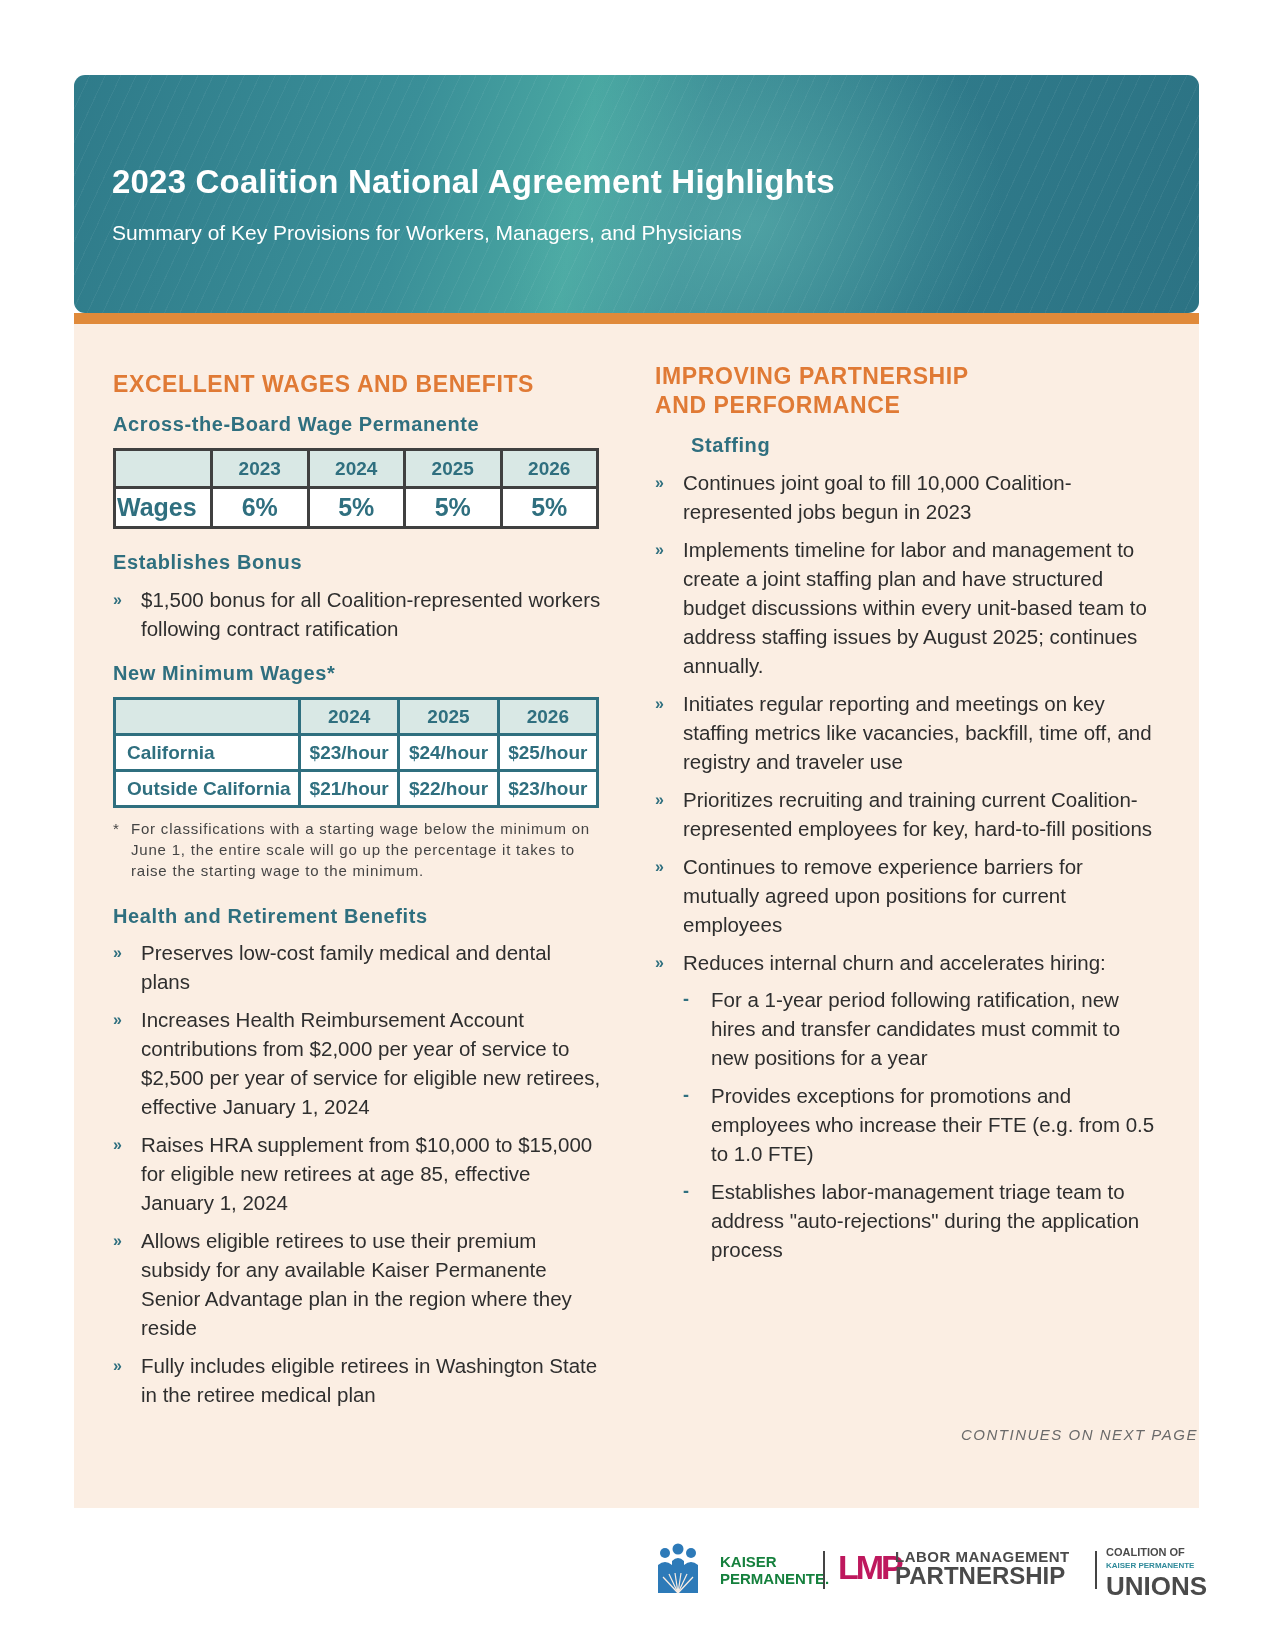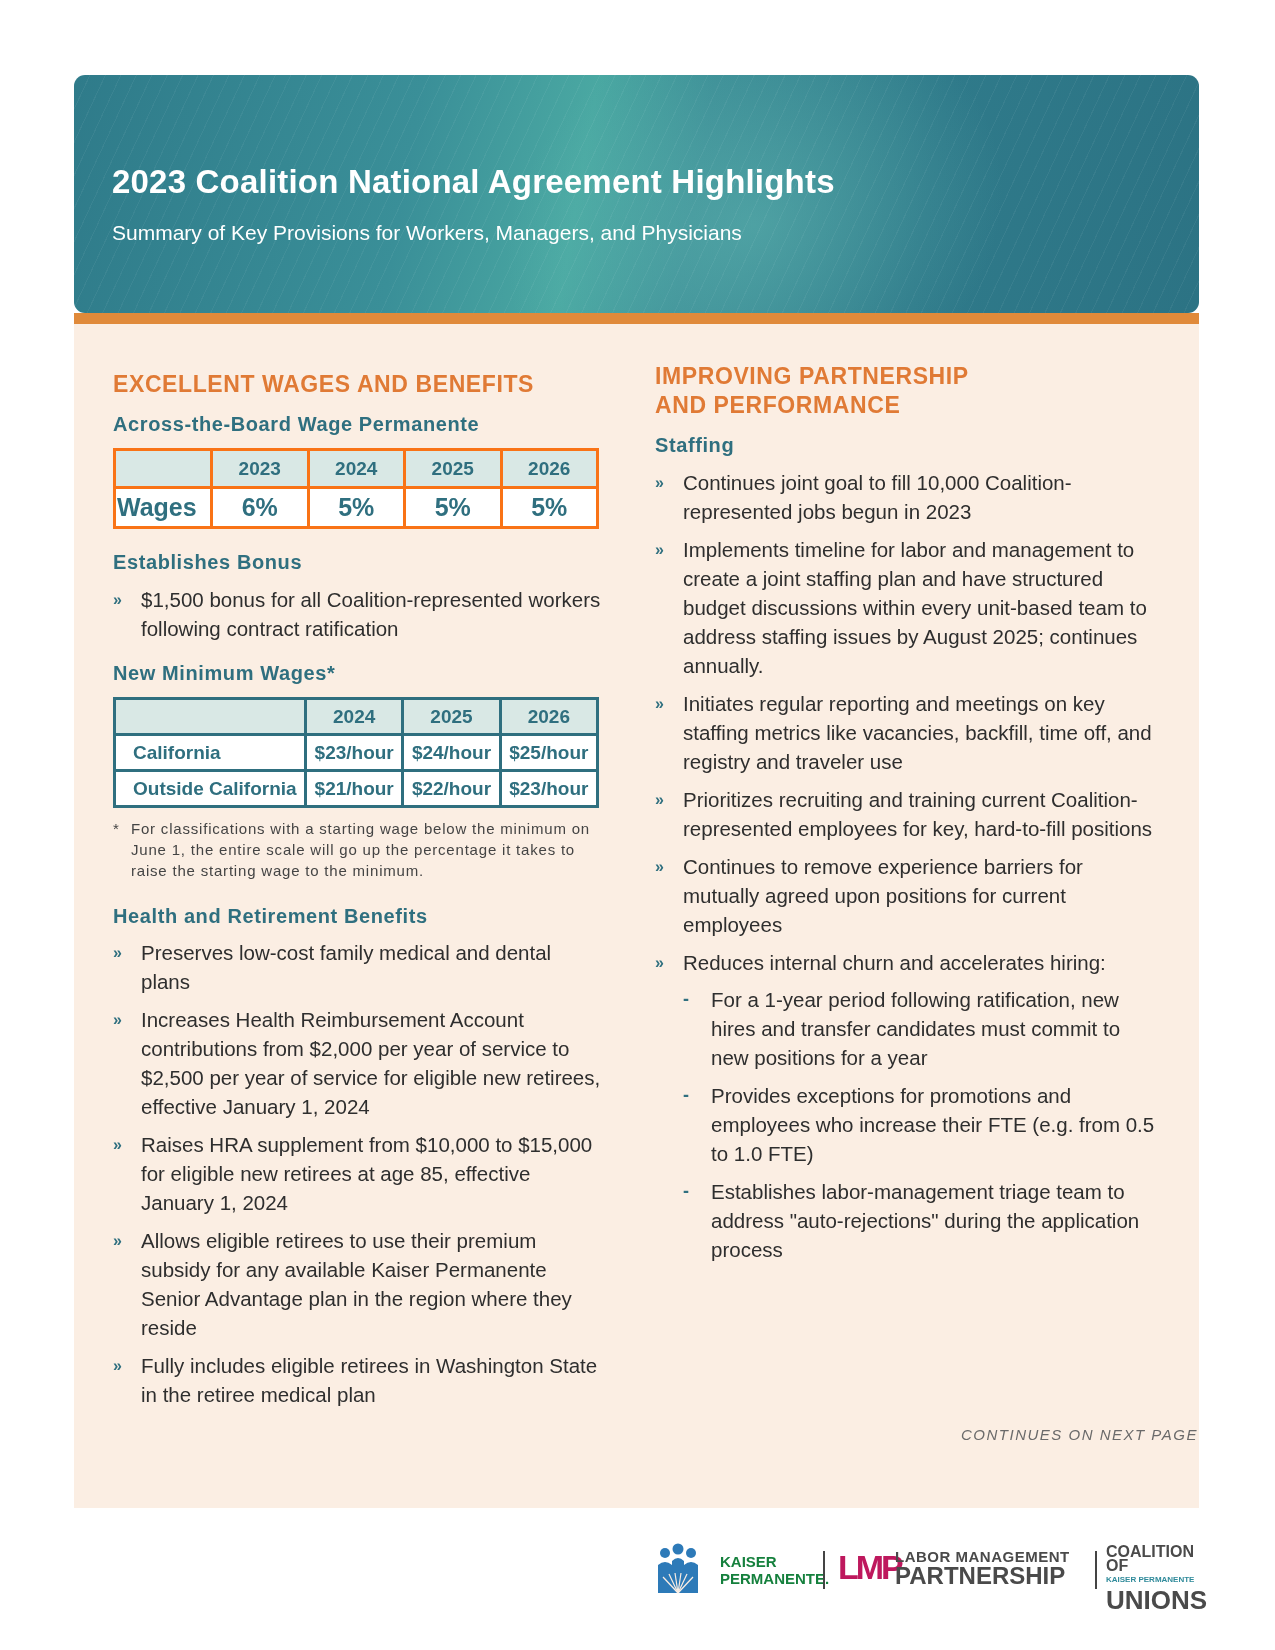--- a/index.html
+++ b/index.html
@@ -18,29 +18,29 @@
   .orange-bar { position:absolute; left:74px; top:313px; width:1125px; height:11px; background:#e08a3a; }
   .panel { position:absolute; left:74px; top:324px; width:1125px; height:1184px; background:#fbeee3; }
 
   .col-left { position:absolute; left:113px; top:370px; width:490px; }
   .col-right { position:absolute; left:655px; top:362px; width:500px; }
 
   .sec-title { font-size:23px; font-weight:bold; color:#e07a35; letter-spacing:0.6px; line-height:29px; margin:0; }
   .sub-title { font-size:20px; font-weight:bold; color:#2f6f7f; letter-spacing:0.6px; margin:0; line-height:26px; }
 
   table.wtab { border-collapse:collapse; width:486px; background:#ffffff; font-family:"Liberation Sans Narrow","Liberation Sans", sans-serif; }
-  table.wtab td { border:3px solid #f97316; text-align:center; color:#2f6f7f; font-weight:bold; }
+  table.wtab td { border:3px solid #404040; text-align:center; color:#2f6f7f; font-weight:bold; }
   table.wtab tr.head td { background:#d9e8e5; height:33px; font-size:19px; }
   table.wtab tr.body td { height:35px; font-size:25px; }
   table.wtab td.rowlabel { font-size:19px; text-align:left; width:92px; }
 
   table.mtab { border-collapse:collapse; width:486px; background:#ffffff; }
   table.mtab td { border:3px solid #2f6f7f; color:#2f6f7f; font-weight:bold; text-align:center; font-size:19px; height:31px; }
   table.mtab tr.head td { background:#d9e8e5; }
-  table.mtab td.rowlabel { text-align:left; padding-left:17px; width:170px; }
+  table.mtab td.rowlabel { text-align:left; padding-left:11px; width:170px; }
 
   ul.bullets { list-style:none; margin:0; padding:0; }
   ul.bullets li { position:relative; padding-left:28px; font-size:20.5px; line-height:29px; color:#2e2e2e; margin-bottom:9px; }
   ul.bullets li .mark { position:absolute; left:0; top:0; color:#2f6f7f; font-size:16px; font-weight:bold; }
   ul.sub { list-style:none; margin:8px 0 0 0; padding:0; }
   ul.sub li { padding-left:28px; margin-bottom:9px; }
   ul.sub li .mark { color:#2f6f7f; font-size:18px; }
 
   .footnote { font-size:15px; color:#444; line-height:21px; position:relative; padding-left:18px; letter-spacing:0.8px; }
   .footnote .mark { position:absolute; left:0; top:0; }
@@ -49,21 +49,21 @@
 
   .logos { position:absolute; left:655px; top:1543px; height:55px; width:545px; }
   .logo-kp { position:absolute; left:0; top:0; width:160px; height:55px; }
   .logo-sep { position:absolute; top:8px; width:2px; height:38px; background:#444; }
   .kp-text { position:absolute; left:50px; top:10px; color:#15803d; font-weight:bold; font-size:15px; line-height:17px;margin-left:15px; }
   .lmp-mark { position:absolute; left:183px; top:5px; color:#be185d; font-weight:bold; font-size:34px; letter-spacing:-3px; }
   .lmp-text { position:absolute; left:240px; top:4px; color:#4a4a4a; font-weight:bold; line-height:19px; }
   .lmp-text .l1 { font-size:15px; letter-spacing:0.5px; }
   .lmp-text .l2 { font-size:24px; }
   .coal-text { position:absolute; left:451px; top:2px; color:#4a4a4a; font-weight:bold; line-height:14px; }
-  .coal-text .c1 { font-size:16px; }
+  .coal-text .c1 { font-size:11px; }
   .coal-text .c2 { font-size:8px; color:#2f8a9a; }
   .coal-text .c3 { font-size:26px; line-height:26px; }
 </style>
 </head>
 <body>
 
 <div class="header">
   <div class="swoosh"></div>
   <div class="lines"></div>
   <div class="title">2023 Coalition National Agreement Highlights</div>
@@ -135,21 +135,21 @@
     <li><span class="mark">»</span><span>Allows eligible retirees to use their premium subsidy for any available Kaiser Permanente Senior Advantage plan in the region where they reside</span></li>
     <li><span class="mark">»</span><span>Fully includes eligible retirees in Washington State in the retiree medical plan</span></li>
   </ul>
 </div>
 
 <div class="col-right">
   <h2 class="sec-title">
     <span>IMPROVING PARTNERSHIP</span><br>
     <span>AND PERFORMANCE</span>
   </h2>
-  <h3 class="sub-title" style="margin-top:12px;">Staffing</h3>
+  <h3 class="sub-title" style="margin-top:12px;margin-left:36px;">Staffing</h3>
   <ul class="bullets" style="margin-top:10px;">
     <li><span class="mark">»</span><span>Continues joint goal to fill 10,000 Coalition-represented jobs begun in 2023</span></li>
     <li><span class="mark">»</span><span>Implements timeline for labor and management to create a joint staffing plan and have structured budget discussions within every unit-based team to address staffing issues by August 2025; continues annually.</span></li>
     <li><span class="mark">»</span><span>Initiates regular reporting and meetings on key staffing metrics like vacancies, backfill, time off, and registry and traveler use</span></li>
     <li><span class="mark">»</span><span>Prioritizes recruiting and training current Coalition-represented employees for key, hard-to-fill positions</span></li>
     <li><span class="mark">»</span><span>Continues to remove experience barriers for mutually agreed upon positions for current employees</span></li>
     <li><span class="mark">»</span><span>Reduces internal churn and accelerates hiring:</span>
       <ul class="bullets sub">
         <li><span class="mark">-</span><span>For a 1-year period following ratification, new hires and transfer candidates must commit to new positions for a year</span></li>
         <li><span class="mark">-</span><span>Provides exceptions for promotions and employees who increase their FTE (e.g. from 0.5 to 1.0 FTE)</span></li>

